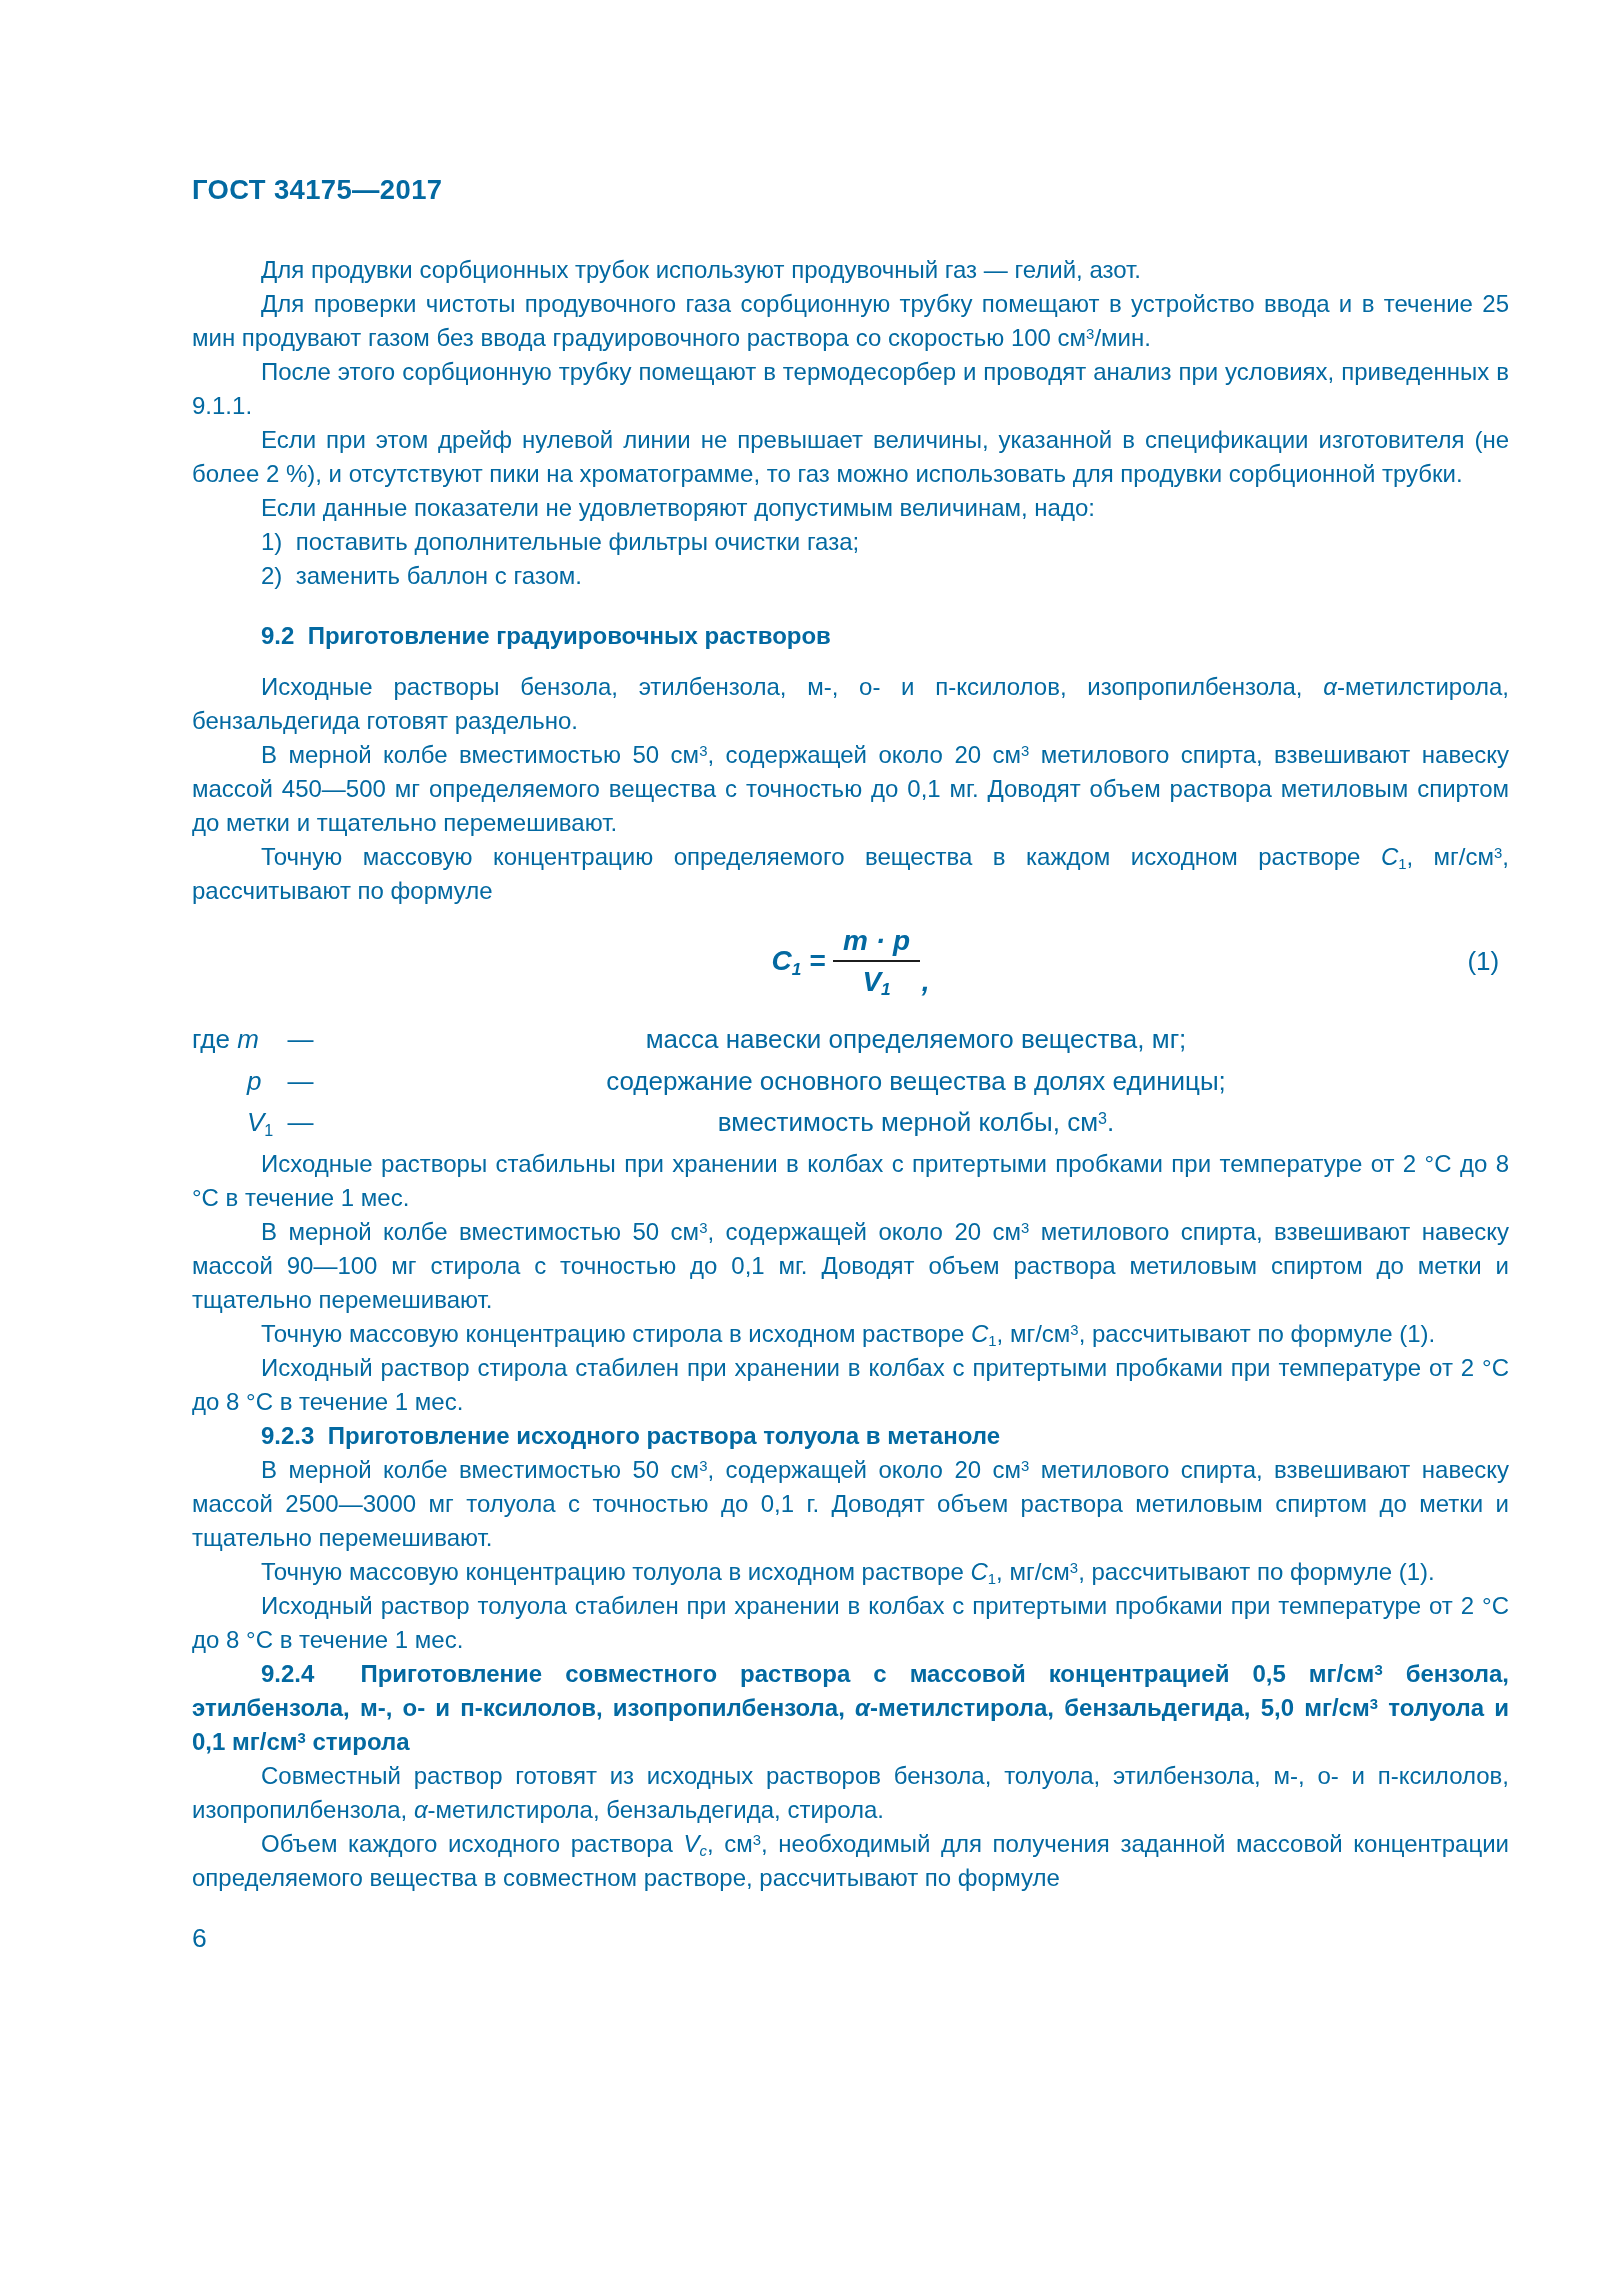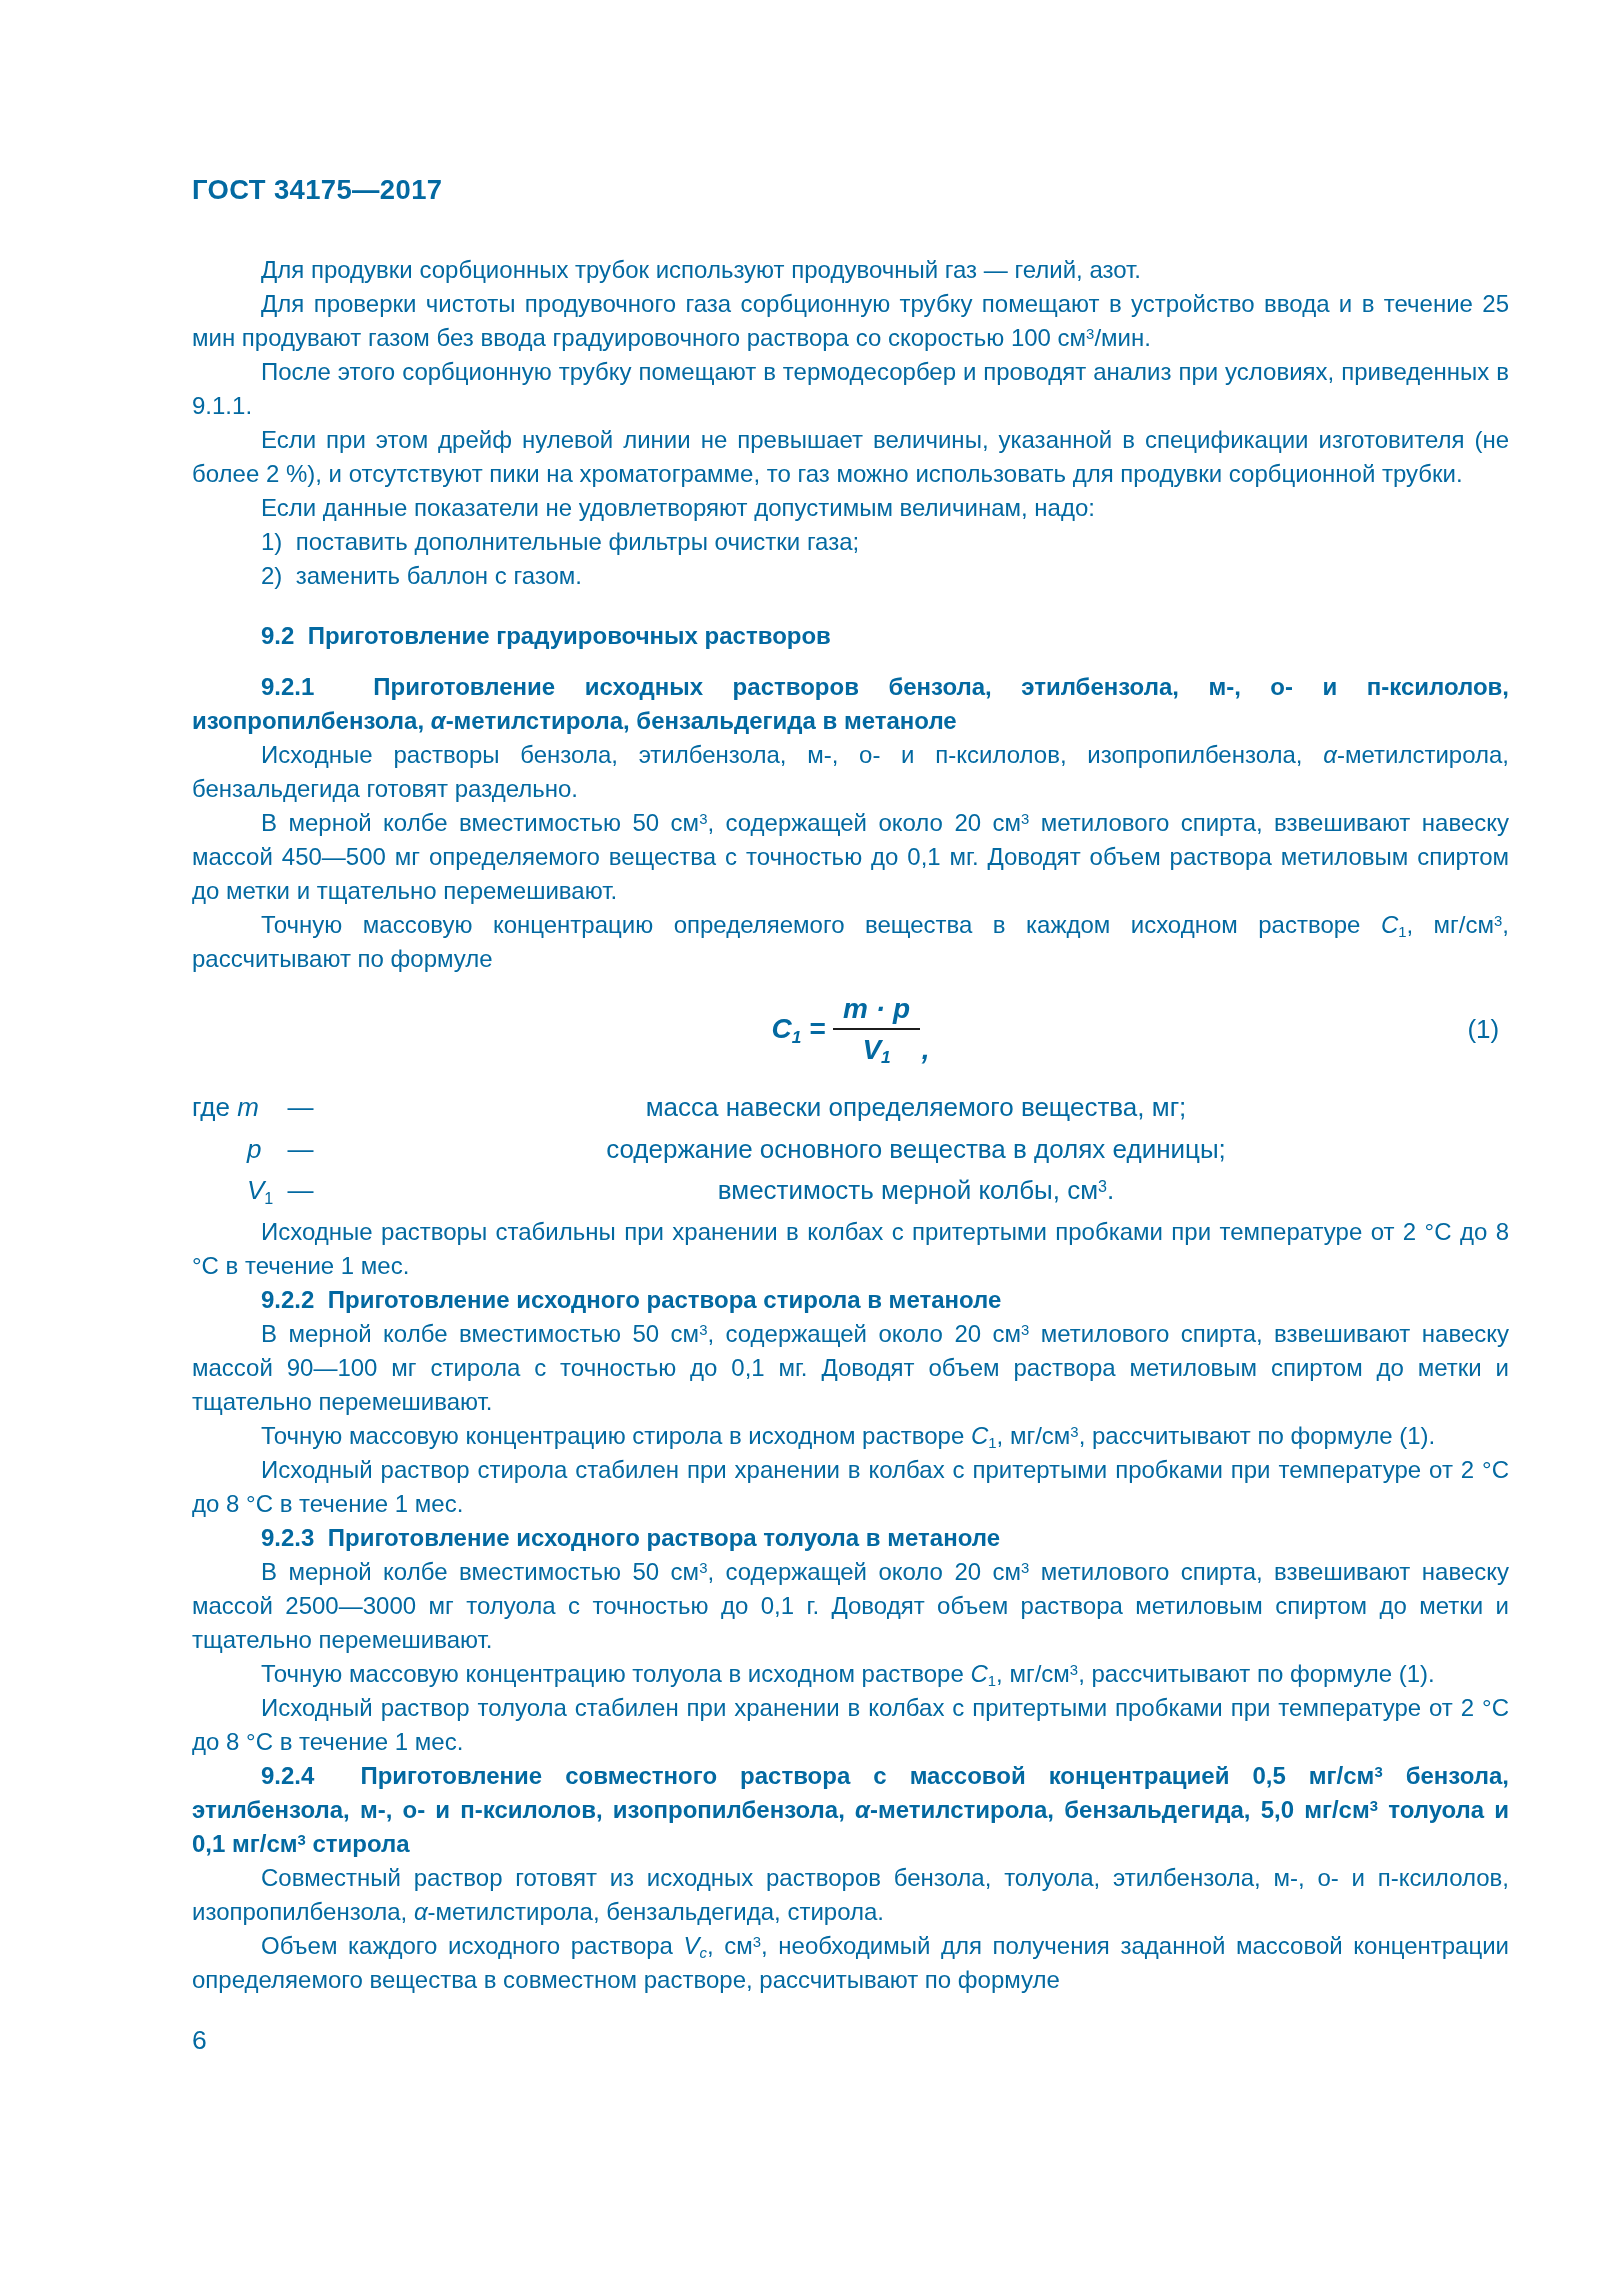--- a/index.html
+++ b/index.html
@@ -41,21 +41,20 @@
     <div class="doc-header">ГОСТ 34175—2017</div>
     <div id="doc-body">
         <div class="p">Для продувки сорбционных трубок используют продувочный газ — гелий, азот.</div>
         <div class="p">Для проверки чистоты продувочного газа сорбционную трубку помещают в устройство ввода и в течение 25 мин продувают газом без ввода градуировочного раствора со скоростью 100 см<span class="sup">3</span>/мин.</div>
         <div class="p">После этого сорбционную трубку помещают в термодесорбер и проводят анализ при условиях, приведенных в 9.1.1.</div>
         <div class="p">Если при этом дрейф нулевой линии не превышает величины, указанной в спецификации изготовителя (не более 2 %), и отсутствуют пики на хроматограмме, то газ можно использовать для продувки сорбционной трубки.</div>
         <div class="p">Если данные показатели не удовлетворяют допустимым величинам, надо:</div>
         <div class="p">1)&nbsp; поставить дополнительные фильтры очистки газа;</div>
         <div class="p">2)&nbsp; заменить баллон с газом.</div>
         <div class="h2">9.2&nbsp; Приготовление градуировочных растворов</div>
-        <div class="h">9.2.1&nbsp; Приготовление исходных растворов бензола, этилбензола, м-, о- и п-ксилолов, изопропилбензола, <i>α</i>-метилстирола, бензальдегида в метаноле</div>
         <div class="p">Исходные растворы бензола, этилбензола, м-, о- и п-ксилолов, изопропилбензола, <i>α</i>-метилстирола, бензальдегида готовят раздельно.</div>
         <div class="p">В мерной колбе вместимостью 50 см<span class="sup">3</span>, содержащей около 20 см<span class="sup">3</span> метилового спирта, взвешивают навеску массой 450—500 мг определяемого вещества с точностью до 0,1 мг. Доводят объем раствора метиловым спиртом до метки и тщательно перемешивают.</div>
         <div class="p">Точную массовую концентрацию определяемого вещества в каждом исходном растворе <i>C</i><span class="sub">1</span>, мг/см<span class="sup">3</span>, рассчитывают по формуле</div>
         <div class="formula-row"><div class="formula" style="display: inline-flex;">
             <div class="f-lhs" style="display: inline;"><i>C</i><span class="sub">1</span> = </div>
             <div class="frac">
               <div class="num"><i>m</i> · <i>p</i></div>
               <div class="den"><i>V</i><span class="sub">1</span></div>
             </div>
             <div class="f-tail">,</div>
@@ -69,21 +68,20 @@
           <div class="def-term" style="display: block;"><div class="def-var-only" style="display: inline-block;"><i>p</i></div></div>
           <div class="def-dash">—</div>
           <div class="def-text">содержание основного вещества в долях единицы;</div>
         </div>
         <div class="def">
           <div class="def-term" style="display: block;"><div class="def-var-only" style="display: inline-block;"><i>V</i><span class="sub">1</span></div></div>
           <div class="def-dash">—</div>
           <div class="def-text">вместимость мерной колбы, см<span class="sup">3</span>.</div>
         </div>
         <div class="p">Исходные растворы стабильны при хранении в колбах с притертыми пробками при температуре от 2 °С до 8 °С в течение 1 мес.</div>
-        <div class="h">9.2.2&nbsp; Приготовление исходного раствора стирола в метаноле</div>
         <div class="p">В мерной колбе вместимостью 50 см<span class="sup">3</span>, содержащей около 20 см<span class="sup">3</span> метилового спирта, взвешивают навеску массой 90—100 мг стирола с точностью до 0,1 мг. Доводят объем раствора метиловым спиртом до метки и тщательно перемешивают.</div>
         <div class="p">Точную массовую концентрацию стирола в исходном растворе <i>C</i><span class="sub">1</span>, мг/см<span class="sup">3</span>, рассчитывают по формуле (1).</div>
         <div class="p">Исходный раствор стирола стабилен при хранении в колбах с притертыми пробками при температуре от 2 °С до 8 °С в течение 1 мес.</div>
         <div class="h">9.2.3&nbsp; Приготовление исходного раствора толуола в метаноле</div>
         <div class="p">В мерной колбе вместимостью 50 см<span class="sup">3</span>, содержащей около 20 см<span class="sup">3</span> метилового спирта, взвешивают навеску массой 2500—3000 мг толуола с точностью до 0,1 г. Доводят объем раствора метиловым спиртом до метки и тщательно перемешивают.</div>
         <div class="p">Точную массовую концентрацию толуола в исходном растворе <i>C</i><span class="sub">1</span>, мг/см<span class="sup">3</span>, рассчитывают по формуле (1).</div>
         <div class="p">Исходный раствор толуола стабилен при хранении в колбах с притертыми пробками при температуре от 2 °С до 8 °С в течение 1 мес.</div>
         <div class="h">9.2.4&nbsp; Приготовление совместного раствора с массовой концентрацией 0,5 мг/см<span class="sup">3</span> бензола, этилбензола, м-, о- и п-ксилолов, изопропилбензола, <i>α</i>-метилстирола, бензальдегида, 5,0 мг/см<span class="sup">3</span> толуола и 0,1 мг/см<span class="sup">3</span> стирола</div>
         <div class="p">Совместный раствор готовят из исходных растворов бензола, толуола, этилбензола, м-, о- и п-ксилолов, изопропилбензола, <i>α</i>-метилстирола, бензальдегида, стирола.</div>
         <div class="p">Объем каждого исходного раствора <i>V</i><i class="sub">c</i>, см<span class="sup">3</span>, необходимый для получения заданной массовой концентрации определяемого вещества в совместном растворе, рассчитывают по формуле</div>

